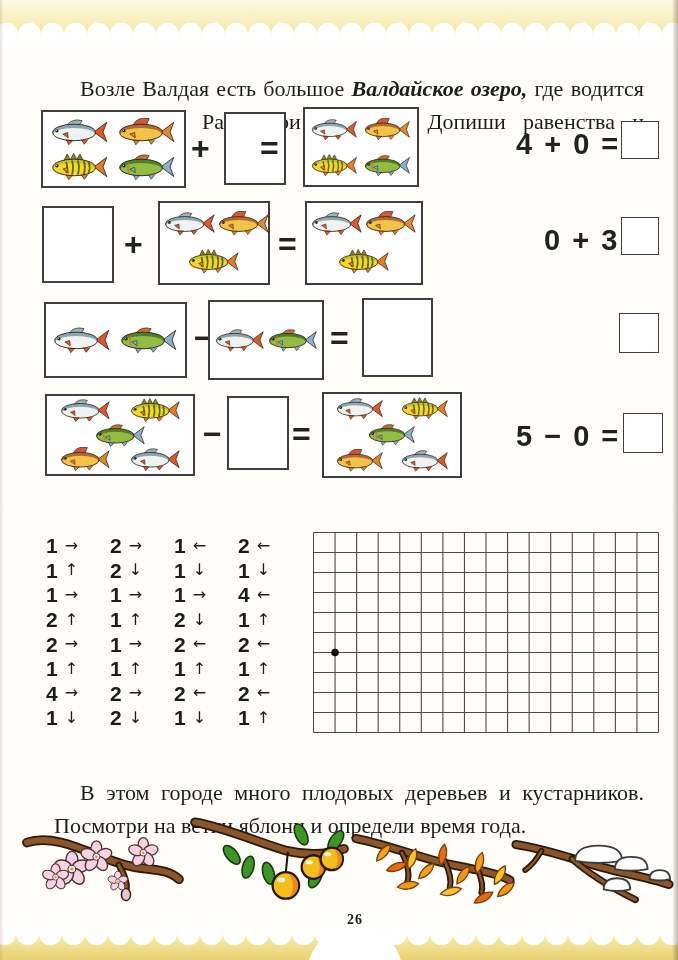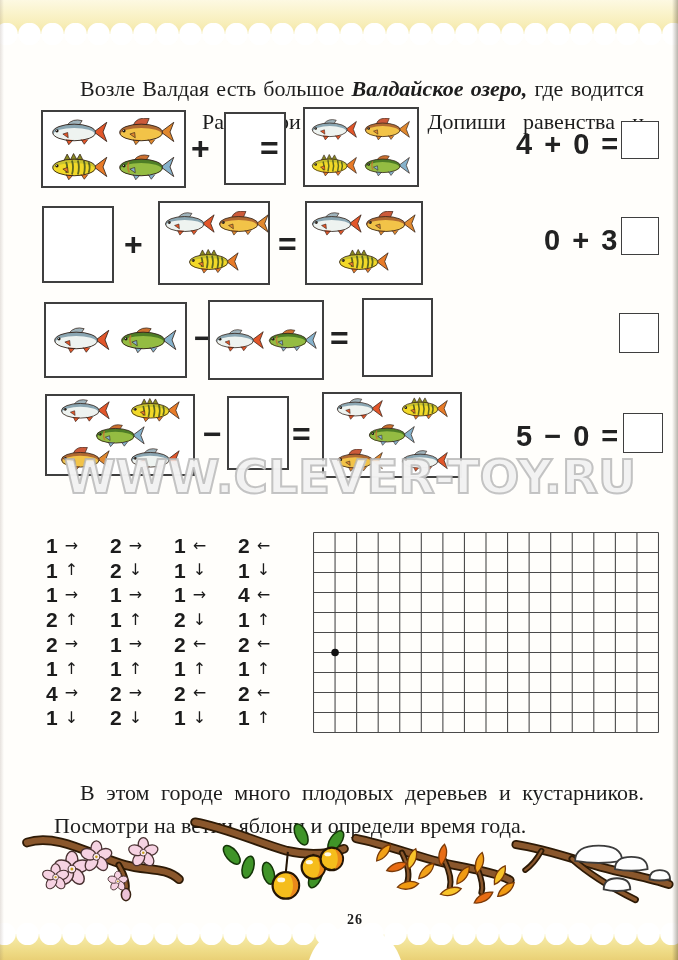--- a/index.html
+++ b/index.html
@@ -594,21 +594,20 @@
     <ellipse cx="45" cy="27" rx="40" ry="15.5" fill="none" stroke="#33231a" stroke-width="1.7"></ellipse>
     <circle cx="13" cy="24" r="3" fill="#221a14"></circle>
             <circle cx="12.2" cy="23" r="1" fill="#fff"></circle>
   </svg>
         </span>
       </div>
     </div>
   <div class="eqlabel" style="left:516px;top:420px">5 − 0 =</div>
   <div class="ansbox" style="left:623px;top:413px;width:40px;height:40px"></div>
 
-  <div id="watermark">WWW.CLEVER-TOY.RU</div>
 
   <div id="arrow-table">
       <div class="acell">
         <span class="anum">1</span>
         <span class="aarr">→</span>
       </div>
       <div class="acell">
         <span class="anum">2</span>
         <span class="aarr">→</span>
       </div>

